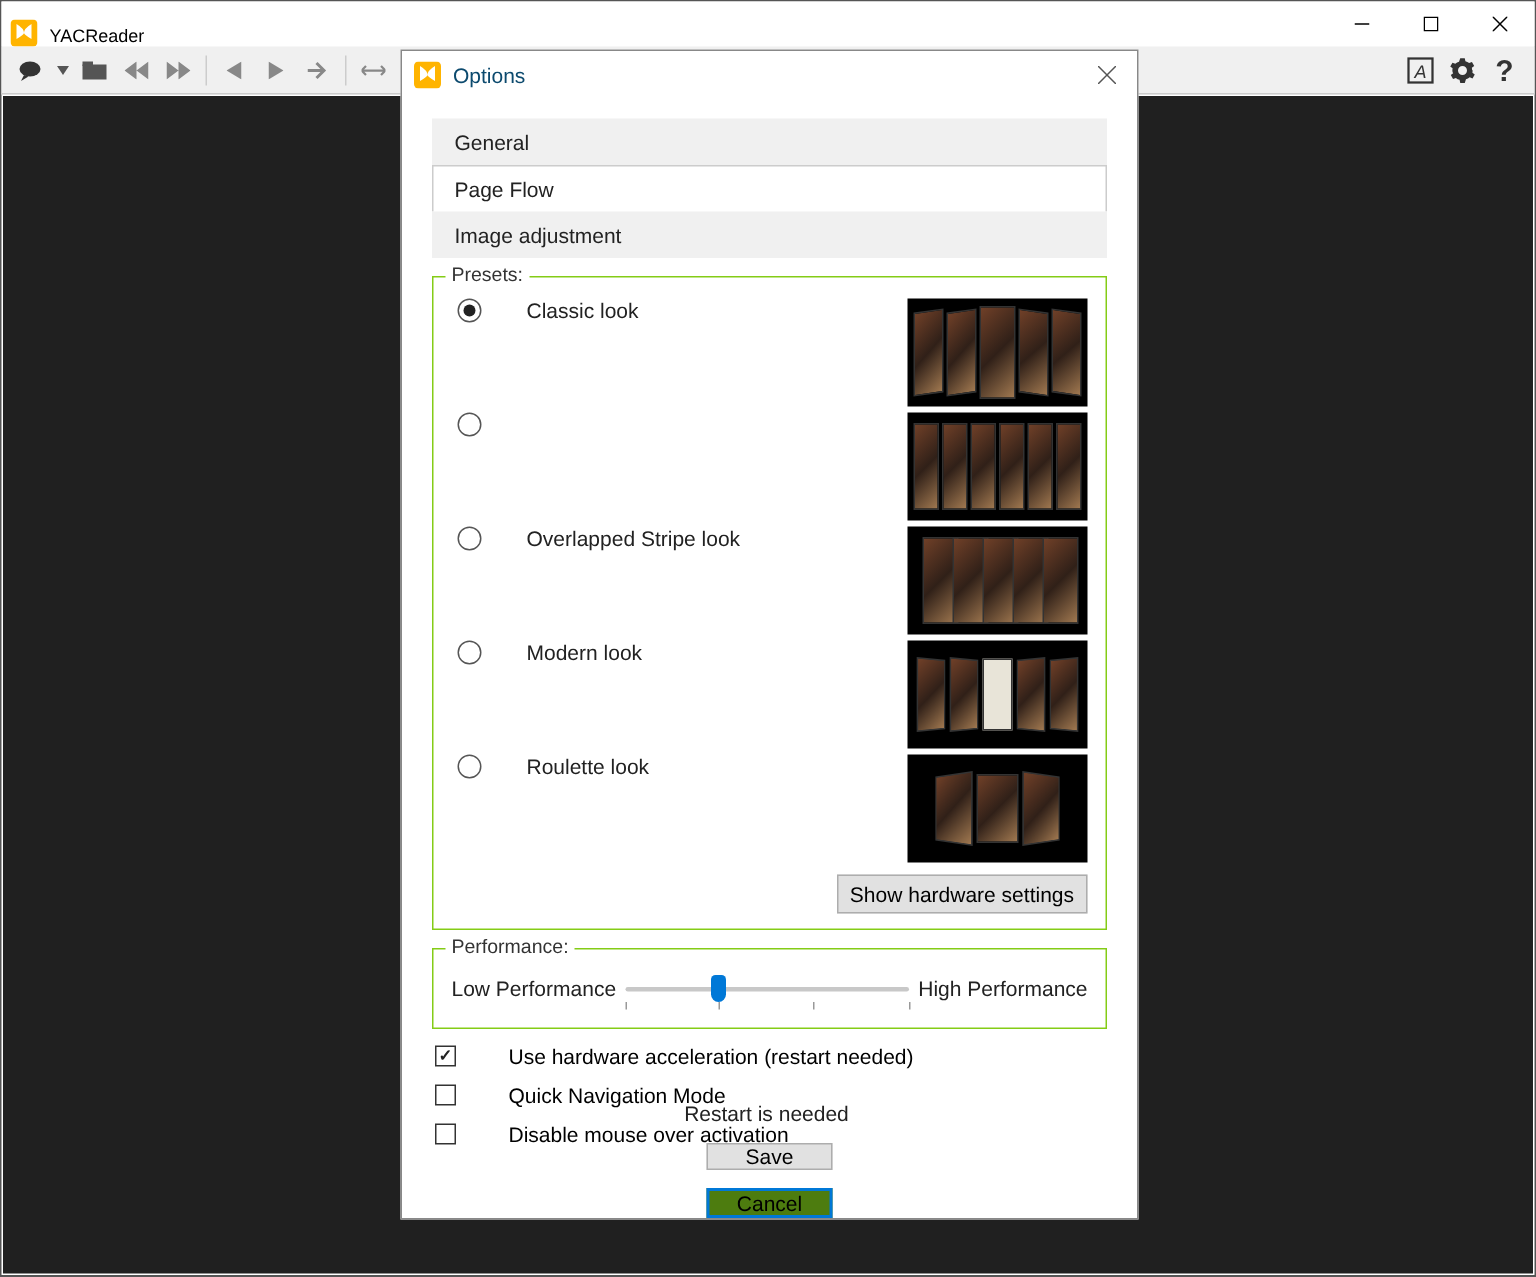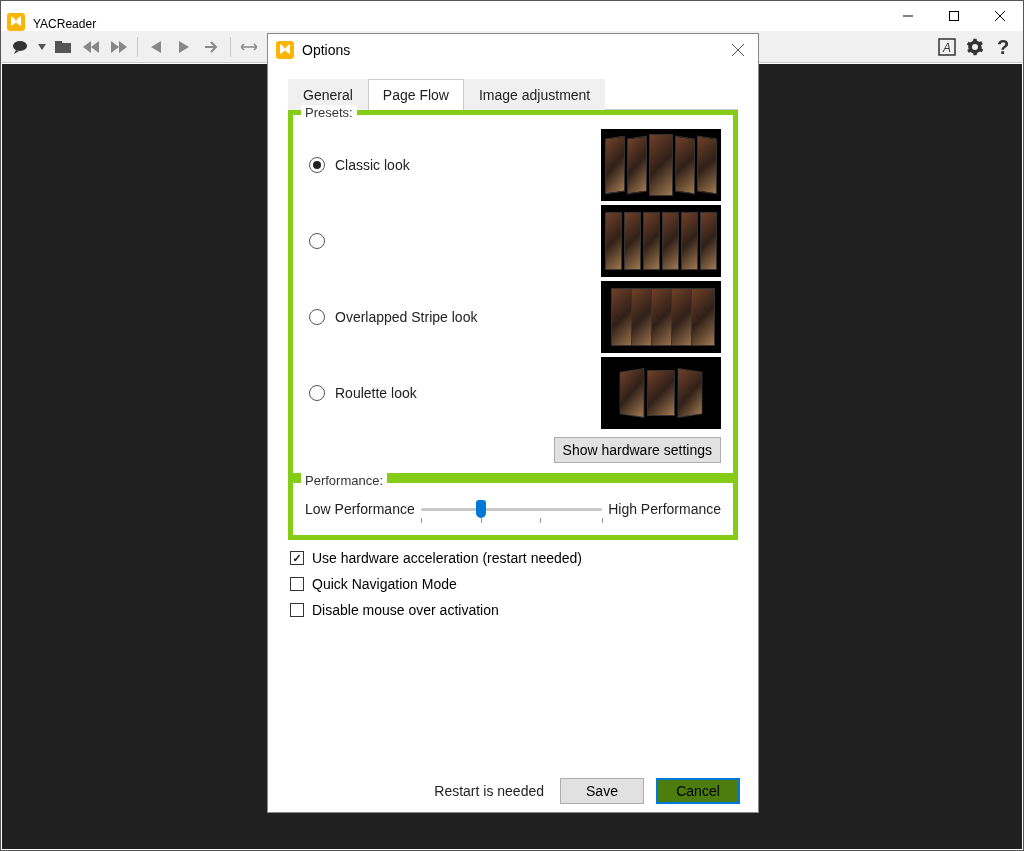--- a/index.html
+++ b/index.html
@@ -13,29 +13,29 @@
 .win-ctrl svg { width: 10px; height: 10px; }
 .toolbar { height: 32px; background: #f0f0f0; border-bottom: 1px solid #ccc; display: flex; align-items: center; padding: 0 6px; }
 .tool-btn { width: 26px; height: 26px; display: flex; align-items: center; justify-content: center; color: #555; margin: 0 1px;}
 .tool-sep { width: 1px; height: 20px; background: #ccc; margin: 0 4px; }
 .tool-right { margin-left: auto; display: flex; align-items: center; }
 .viewport { position: absolute; left: 1px; right: 1px; top: 63px; bottom: 1px; background: #202020; }
 
 .dialog { position: absolute; left: 266px; top: 32px; width: 492px; height: 780px; background: #fff; border: 1px solid #888; }
 .dlg-titlebar { height: 32px; display: flex; align-items: center; padding-left: 8px; }
 .dlg-titlebar .app-icon { width: 18px; height: 18px; margin-right: 8px; }
-.dlg-titlebar .dlg-title { font-size: 14px; color: #000000; flex: 1; }
+.dlg-titlebar .dlg-title { font-size: 14px; color: #0c4a6e; flex: 1; }
 .dlg-close { width: 40px; height: 30px; display: flex; align-items: center; justify-content: center;}
 .dlg-body { padding: 12px 20px 8px 20px; }
-.tabs { display: flex; border-bottom: 1px solid #ccc; }
+.tabs { display: flex; border-bottom: 1px solid #ccc; flex-direction: column; }
 .tab { padding: 7px 14px; font-size: 14px; color: #222; border: 1px solid transparent; border-bottom: none; background: #f0f0f0; position: relative; top: 1px; }
 .tab.active { background: #fff; border-color: #ccc; }
-.fieldset { border: 5px solid #84cc16; padding: 10px 12px 10px 12px; position: relative; }
+.fieldset { border: 1px solid #84cc16; margin-top: 12px; padding: 10px 12px 10px 12px; position: relative; }
 .fieldset .legend { position: absolute; top: -10px; left: 8px; background: #fff; padding: 0 4px; font-size: 13px; color: #333; }
-.preset-row { display: flex; align-items: center; margin: 4px 0; }
+.preset-row { display: flex; align-items: flex-start; margin: 4px 0; gap: 20px; }
 .radio { width: 16px; height: 16px; border: 1.5px solid #555; border-radius: 50%; margin-right: 10px; margin-left:4px; display: flex; align-items: center; justify-content: center; flex-shrink:0;}
 .radio.checked::after { content: ""; width: 8px; height: 8px; background: #222; border-radius: 50%; display: block; }
 .preset-label { font-size: 14px; color: #222; flex: 1; }
 .thumb { width: 120px; height: 72px; background: #000; margin-left: auto; display:flex; align-items:center; justify-content:center; gap:2px; padding:4px;}
 .thumb .cover { background: linear-gradient(135deg,#704028,#302018,#a07850); border:1px solid #333;}
 .thumb.classic .cover { width:20px; height:56px; transform: skewY(-8deg);}
 .thumb.stripe .cover { width:18px; height:58px;}
 .thumb.overlap { justify-content:flex-start; padding-left:10px;}
 .thumb.overlap .cover { width:24px; height:58px; margin-right:-6px;}
 .thumb.modern .cover { width:20px; height:48px; transform: perspective(80px) rotateY(18deg);}
@@ -44,25 +44,25 @@
 .thumb.roulette .cover.side { transform: perspective(80px) rotateY(-28deg);}
 .thumb.roulette .cover.side2 { transform: perspective(80px) rotateY(28deg);}
 .adv-row { display:flex; justify-content:flex-end; margin-top:8px;}
 .adv-btn { background: #e1e1e1; border: 1px solid #adadad; font-size: 14px; padding: 4px 8px; }
 .perf-row { display:flex; align-items:center; gap:6px; margin-top:4px;}
 .perf-label { font-size: 14px; color: #222; white-space: nowrap;}
 .slider-wrap { flex:1; position:relative; height:24px; display:flex; align-items:center; }
 .slider-track { height:3px; background:#c8c8c8; width:100%; border-radius:2px;}
 .slider-thumb { position:absolute; top:3px; width:10px; height:18px; background:#0078d7; border-radius:3px 3px 5px 5px; left:33%; transform:translateX(-50%);}
 .slider-tick { position:absolute; bottom:-2px; width:1px; height:5px; background:#999;}
-.check-row { display:flex; align-items:center; margin-top:10px; margin-left:2px;}
+.check-row { display:flex; align-items:center; margin-top:10px; margin-left:2px;gap:27px;}
 .checkbox { width: 14px; height: 14px; border: 1px solid #333; margin-right: 8px; display:flex; align-items:center; justify-content:center; font-size:11px; color:#222; line-height:1;}
 .checkbox.checked::after { content:"✓"; font-weight:bold;}
 .check-row .label { font-size:14px;}
-.dlg-footer { position:absolute; bottom:0; left:0; right:0; height:42px; background:#fff; display:flex; align-items:center; justify-content:flex-end; padding: 0 18px; gap:12px;}
+.dlg-footer { position:absolute; bottom:0; left:0; right:0; height:42px; background:#fff; display:flex; align-items:center; justify-content:flex-end; padding: 0 18px; gap:12px;flex-direction:column;}
 .footer-msg { font-size:14px; color:#222; margin-right:4px;}
 .dlg-btn { width: 84px; height: 26px; background:#e1e1e1; border:1px solid #adadad; font-size:14px; display:flex; align-items:center; justify-content:center;}
 .dlg-btn.primary { border: 2px solid #0078d7; background:#4d7c0f;}
 .app-icon svg { display:block; }
 </style>
 </head>
 <body>
 
 <div class="main-window">
   <div class="titlebar">
@@ -217,20 +217,31 @@
         </div>
         <div class="preset-row">
           <span class="radio"></span>
           <span class="preset-label">Overlapped Stripe look</span>
           <div class="thumb overlap">
             <div class="cover"></div>
               <div class="cover"></div>
               <div class="cover"></div>
               <div class="cover"></div>
               <div class="cover"></div>
+          </div>
+        </div>
+        <div class="preset-row">
+          <span class="radio"></span>
+          <span class="preset-label">Modern look</span>
+          <div class="thumb modern">
+            <div class="cover"></div>
+              <div class="cover"></div>
+              <div class="cover mid"></div>
+              <div class="cover" style="transform:perspective(80px) rotateY(-18deg)"></div>
+              <div class="cover" style="transform:perspective(80px) rotateY(-18deg)"></div>
           </div>
         </div>
         <div class="preset-row">
           <span class="radio"></span>
           <span class="preset-label">Roulette look</span>
           <div class="thumb roulette">
             <div class="cover side"></div>
               <div class="cover"></div>
               <div class="cover side2"></div>
           </div>

